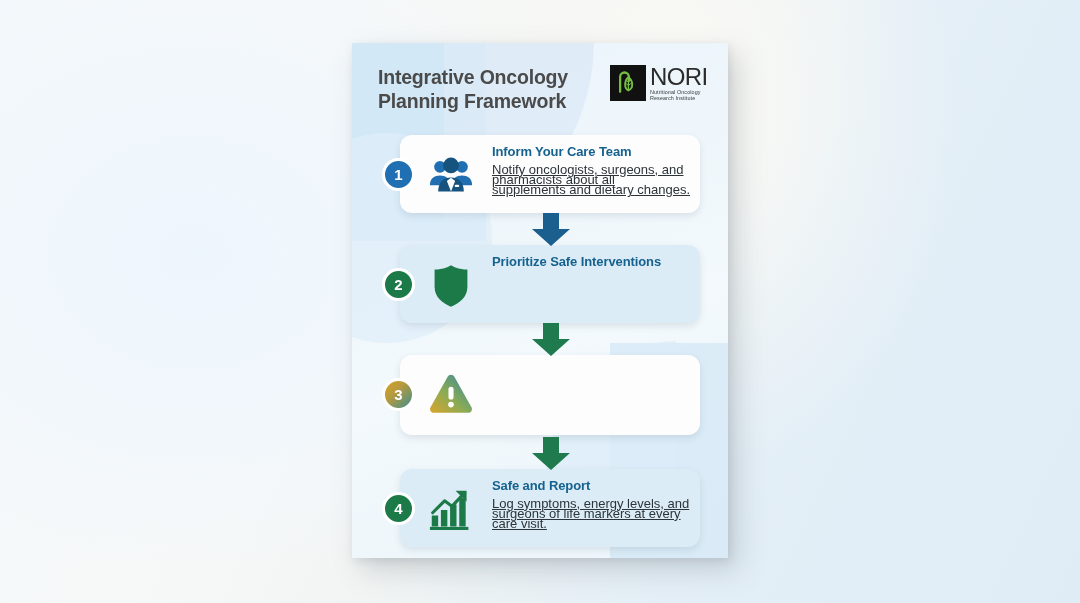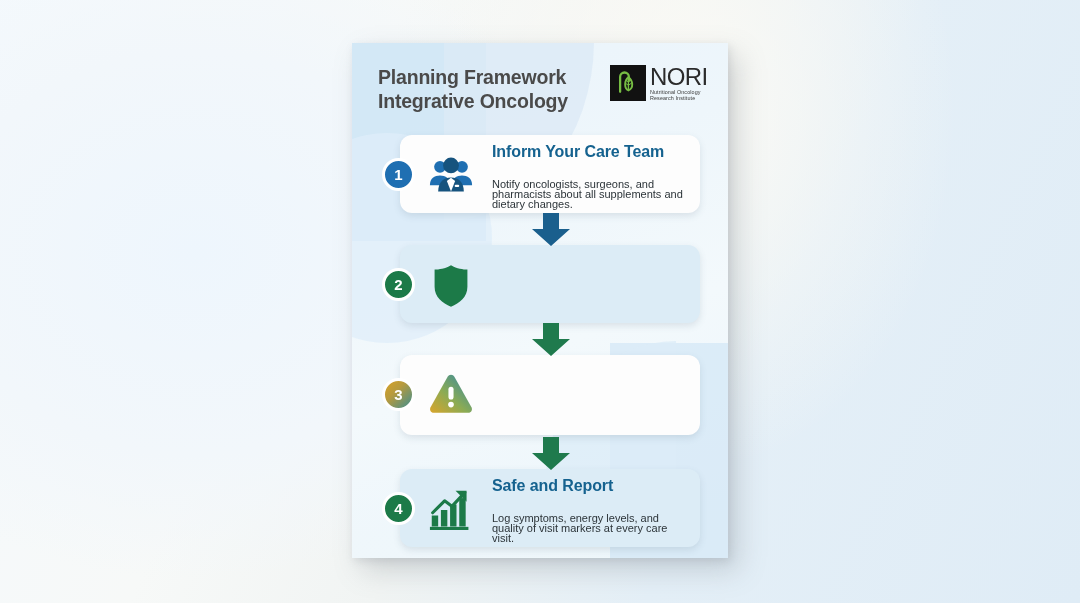--- a/index.html
+++ b/index.html
@@ -208,31 +208,32 @@
     align-items: center;
     justify-content: center;
   }
   .step-text {
     position: absolute;
     left: 140px;
     top: 10px;
     width: 200px;
   }
   .step-title {
-    font-size: 16px;
+    font-size: 13px;
     font-weight: bold;
     color: #15628f;
     line-height: 13.6px;
     letter-spacing: -0.1px;
   }
   .step-desc {
-    margin-top: 20px;
-    font-size: 11px;
+    margin-top: 6px;
+    font-size: 13px;
     line-height: 10.3px;
     color: #2c3439;
+    text-decoration: underline;
   }
 
   
   .flow-arrow {
     position: absolute;
     left: 178px;
     width: 42px;
     height: 34px;
     z-index: 2;
   }
@@ -249,22 +250,22 @@
 
     <div class="deco deco-topleft"></div>
     <div class="deco deco-topleft-curve"></div>
     <div class="deco deco-arc-left"></div>
     <div class="deco deco-right-band"></div>
     <div class="deco deco-right-curve"></div>
     <div class="deco deco-bottom"></div>
 
     <div class="poster-header">
       <div class="title">
+        <span class="title-line">Integrative Oncology</span>
         <span class="title-line">Planning Framework</span>
-        <span class="title-line">Integrative Oncology</span>
       </div>
 
       <div class="logo">
         <div class="logo-mark">
           <svg class="leaf" viewBox="0 0 32 32">
             <path d="M7 26 L7 9 C7 6.2 9.2 4 12 4 C14.8 4 17 6.2 17 9 L17 13" fill="none" stroke="#76bc43" stroke-width="2.6" stroke-linecap="round"></path>
             <path d="M16.5 24.5 C11.5 22.5 11.5 13.5 16.5 9.5 C22 13.5 22.5 22 16.5 24.5 Z" fill="none" stroke="#76bc43" stroke-width="2.2"></path>
             <path d="M16.5 24.5 L16.5 11.5" fill="none" stroke="#76bc43" stroke-width="1.6"></path>
             <path d="M16.5 15 L19.6 12.4 M16.5 18.6 L19.9 16.2 M16.5 15 L13.4 12.6 M16.5 18.6 L13.2 16.4" fill="none" stroke="#76bc43" stroke-width="1.1"></path>
           </svg>
@@ -310,20 +311,21 @@
 
       <div class="step" style="margin-top:26px;">
         <div class="card tint"></div>
         <div class="badge green">2</div>
         <div class="step-icon">
           <svg viewBox="0 0 44 50" width="38" height="44">
             <path d="M22 1 C15 5 8 6 3 6 L3 26 C3 38 12 45 22 49 C32 45 41 38 41 26 L41 6 C36 6 29 5 22 1 Z" fill="#1c7a48"></path>
           </svg>
         </div>
         <div class="step-text">
+          <div class="step-title">Prioritize Safe Interventions</div>
         </div>
       </div>
 
       <div class="flow-arrow" style="top:188px;">
         <svg viewBox="0 0 42 34" width="42" height="34">
           <path d="M13 0 H29 V16 H40 L21 33 L2 16 H13 Z" fill="#1f7a4d"></path>
         </svg>
       </div>
 
       <div class="step" style="margin-top:26px; height:88px;">
@@ -360,19 +362,19 @@
             <rect x="14" y="24" width="7" height="18" fill="#1c7a48"></rect>
             <rect x="24" y="18" width="7" height="24" fill="#1c7a48"></rect>
             <rect x="34" y="11" width="7" height="31" fill="#1c7a48"></rect>
             <rect x="2" y="42.4" width="42" height="3.4" fill="#1c7a48"></rect>
             <path d="M5 27 L18 14 L26 20 L40 5" fill="none" stroke="#1c7a48" stroke-width="3.4" stroke-linecap="round" stroke-linejoin="round"></path>
             <path d="M30 3 L42 3 L42 15 Z" fill="#1c7a48"></path>
           </svg>
         </div>
         <div class="step-text">
           <div class="step-title">Safe and Report</div>
-          <div class="step-desc">Log symptoms, energy levels, and quality of visit markers at every care visit.</div>
+          <div class="step-desc">Log symptoms, energy levels, and surgeons of life markers at every care visit.</div>
         </div>
       </div>
 
     </div>
   </div>
 </div>
 
 </body></html>

